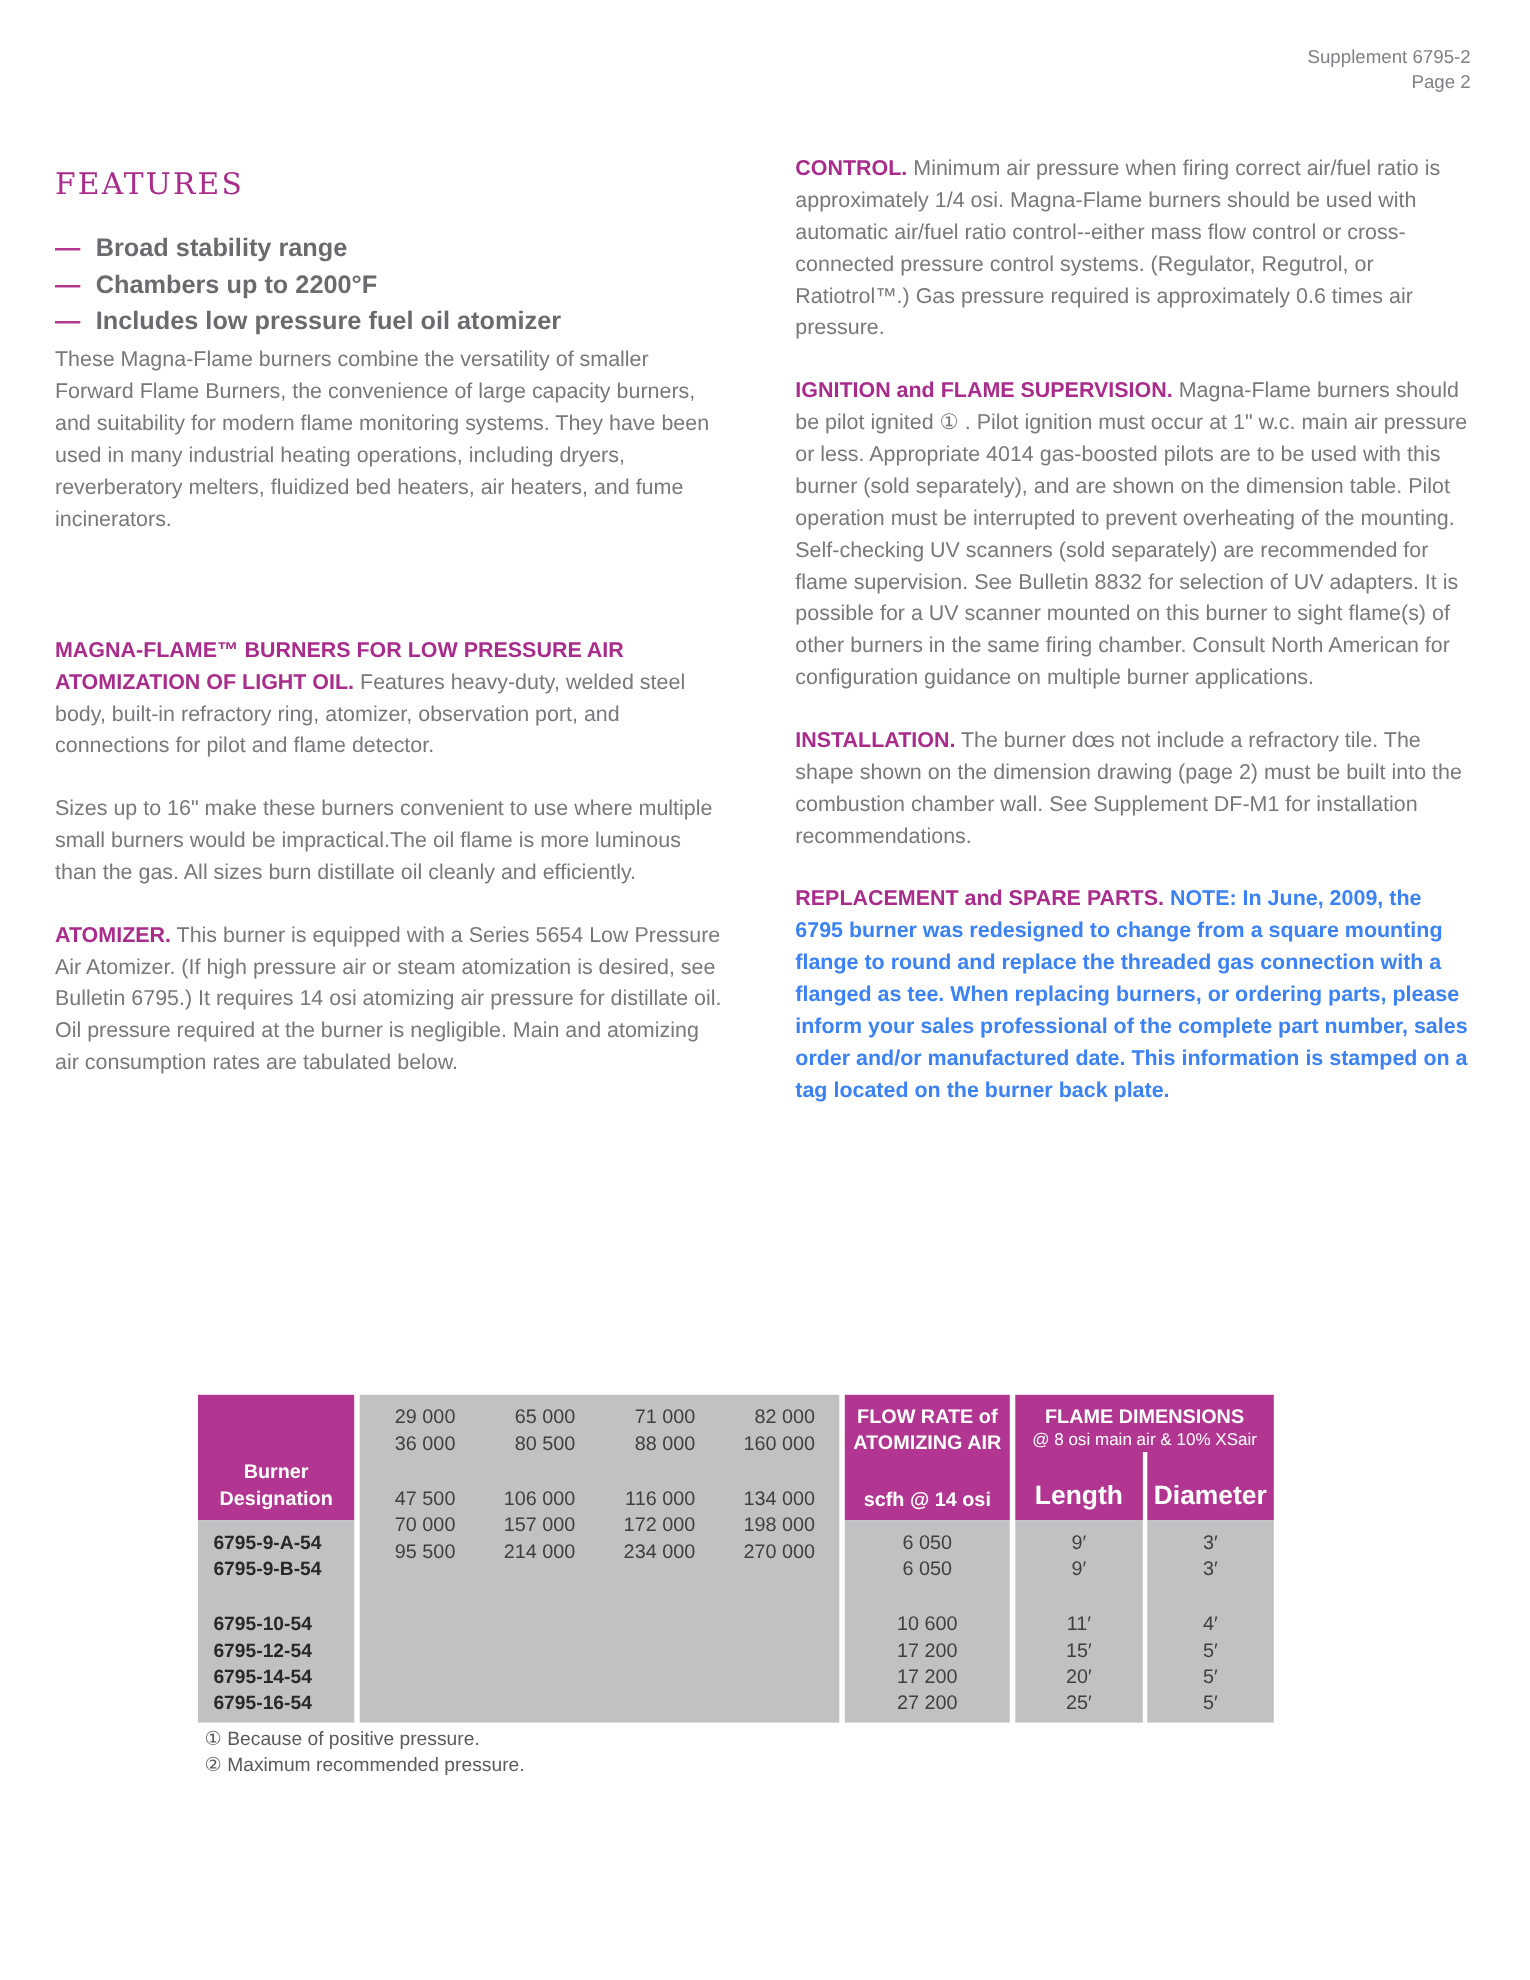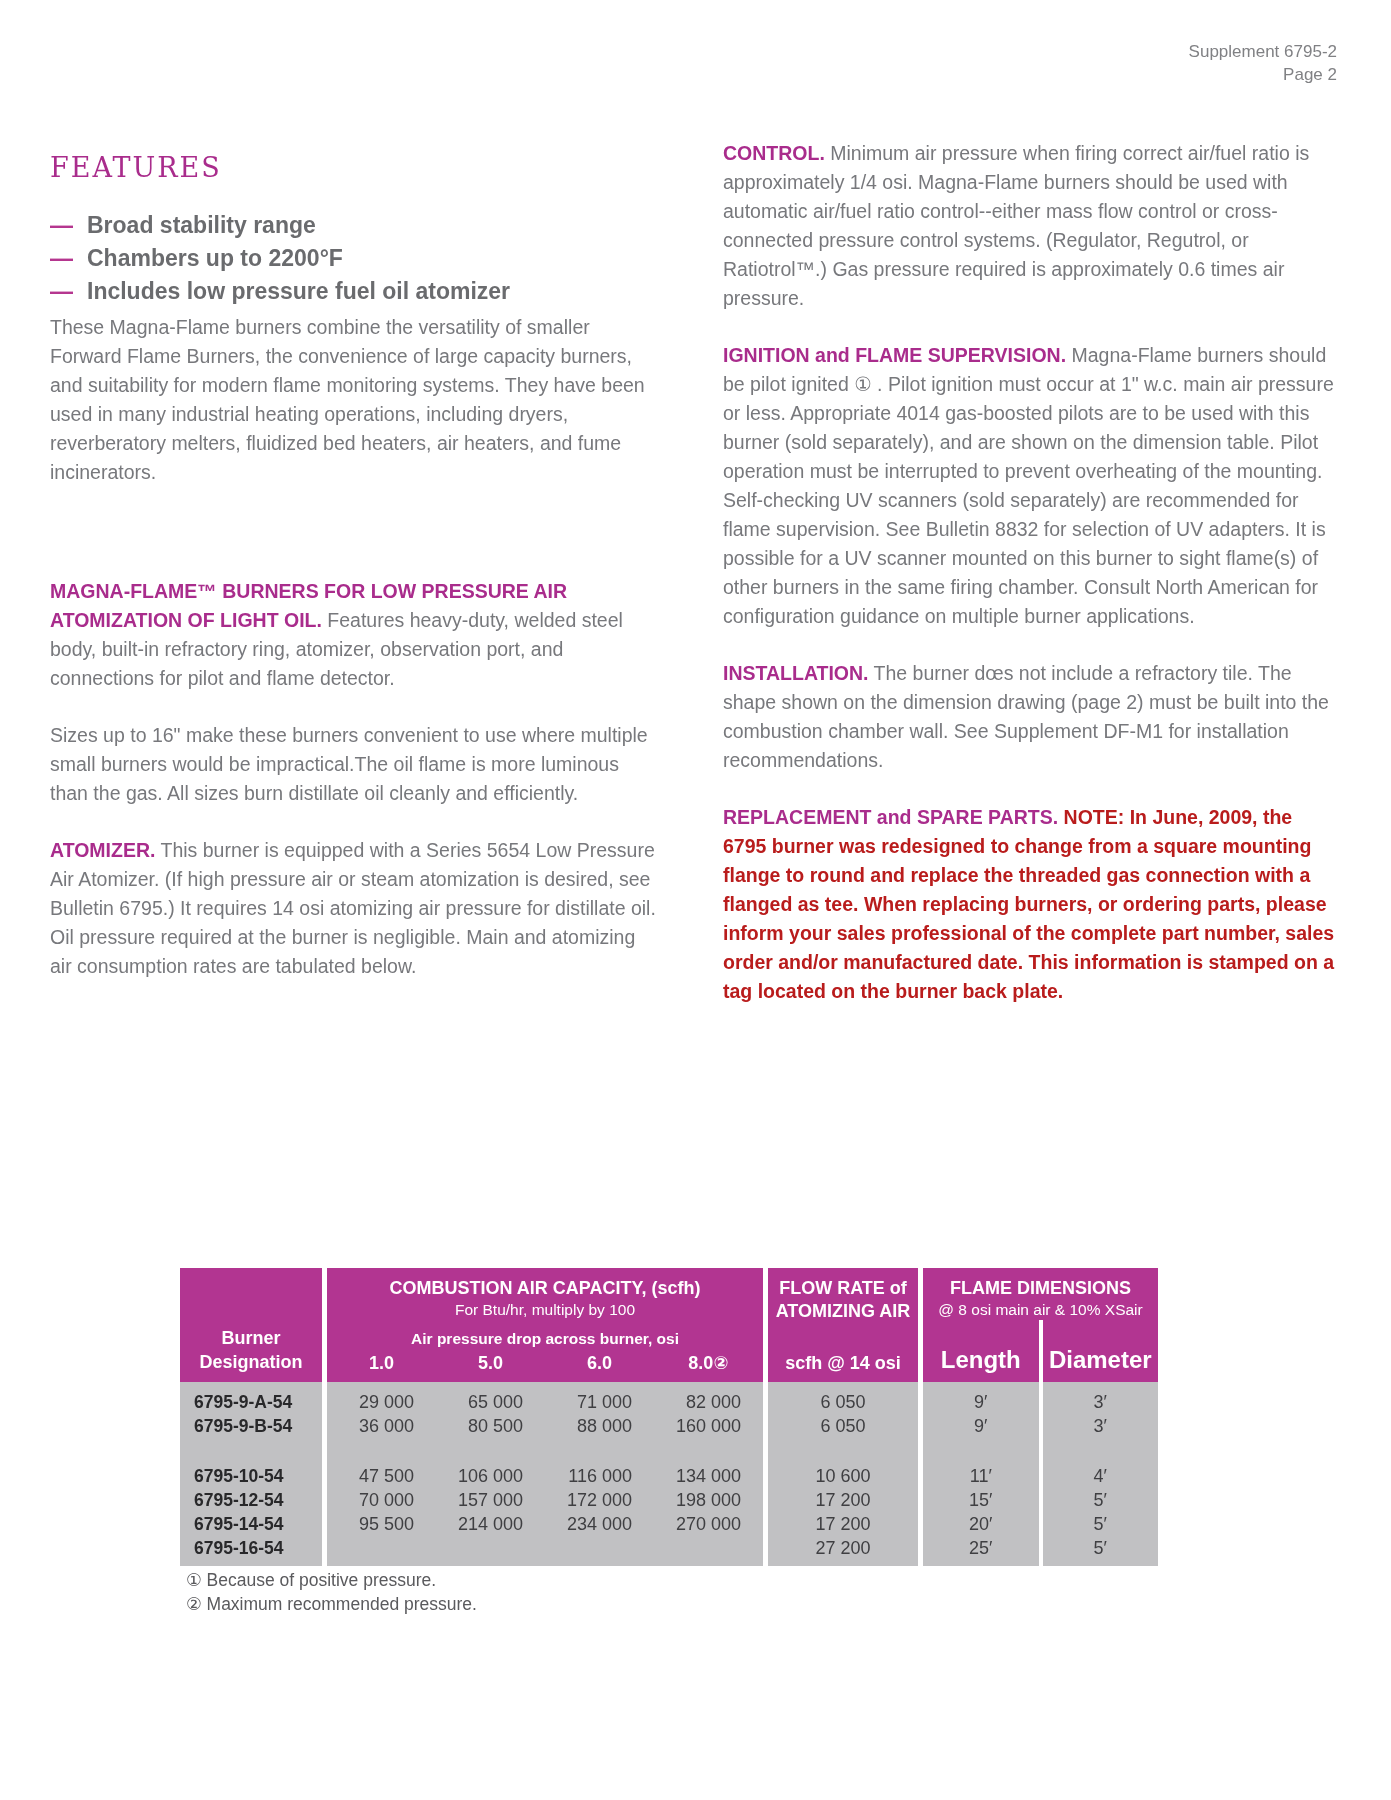--- a/index.html
+++ b/index.html
@@ -22,21 +22,21 @@
   }
   .features{list-style:none;margin:30px 0 0 0;padding:0;}
   .features li{
     display:flex;align-items:baseline;margin-bottom:10px;
     font-size:23px;line-height:23px;font-weight:bold;color:#6a6b6e;
   }
   .features .dash{color:#b5368f;margin-right:14px;flex:0 0 auto;}
   p.para{margin:0 0 28px 0;}
   .first-para{margin-top:90px !important;}
   .lead{font-weight:bold;color:#a92c8c;}
-  .bold-body{font-weight:bold;color:#b91c1c;}
+  .bold-body{font-weight:bold;color:#3b82f6;}
 
   
   .dtable{position:absolute;left:180px;top:1268px;width:978px;display:flex;}
   .panel{display:flex;flex-direction:column;}
   .panel-a{width:142px;}
   .panel-b{width:436px;margin-left:5px;}
   .panel-c{width:150px;margin-left:5px;}
   .panel-d{width:235px;margin-left:5px;}
   .ph{background:#b23591;height:114px;color:#ffffff;box-sizing:border-box;}
   .pb{background:#c1c1c3;box-sizing:border-box;padding:8px 0 6px 0;flex:1;}
@@ -120,31 +120,20 @@
         <div class="cell des">6795-9-B-54</div>
         <div class="row-spacer"></div>
         <div class="cell des">6795-10-54</div>
         <div class="cell des">6795-12-54</div>
         <div class="cell des">6795-14-54</div>
         <div class="cell des">6795-16-54</div>
       </div>
     </div>
 
     <div class="panel panel-b">
-      <div class="ph">
-        <div class="cap-title">COMBUSTION AIR CAPACITY, (scfh)</div>
-        <div class="cap-sub1">For Btu/hr, multiply by 100</div>
-        <div class="cap-sub2">Air pressure drop across burner, osi</div>
-        <div class="cap-labels">
-          <div class="cap-label">1.0</div>
-          <div class="cap-label">5.0</div>
-          <div class="cap-label">6.0</div>
-          <div class="cap-label">8.0②</div>
-        </div>
-      </div>
       <div class="pb">
         <div class="cap-row">
           <div class="cell cap">29 000</div>
           <div class="cell cap">65 000</div>
           <div class="cell cap">71 000</div>
           <div class="cell cap">82 000</div>
         </div>
         <div class="cap-row">
           <div class="cell cap">36 000</div>
           <div class="cell cap">80 500</div>

